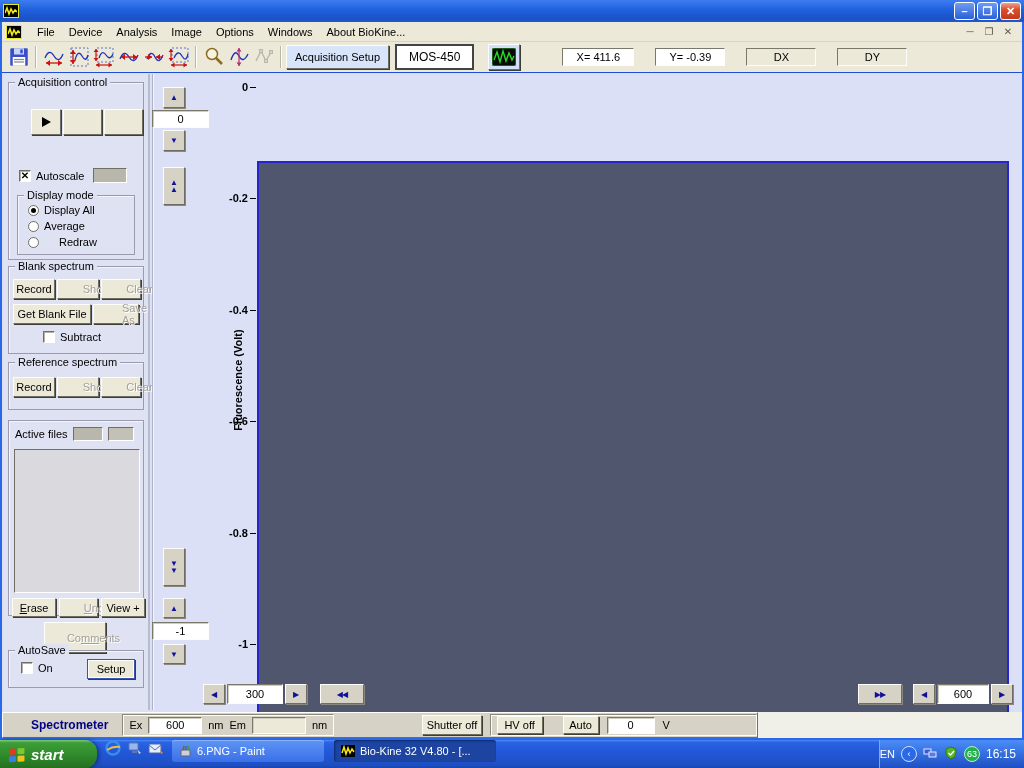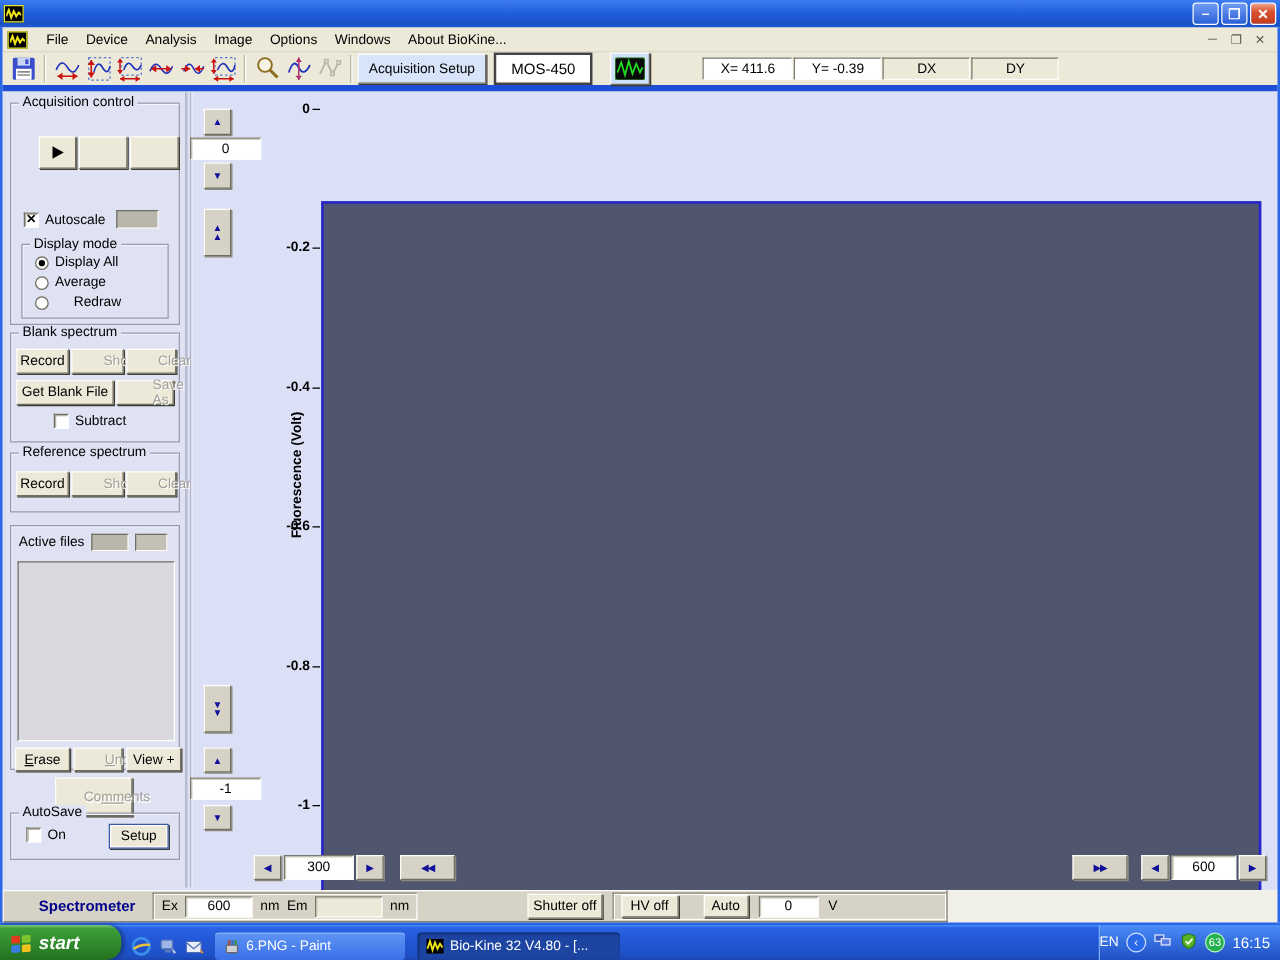--- a/index.html
+++ b/index.html
@@ -34,25 +34,25 @@
   
   .menubar { position:absolute; left:2px; top:22px; width:1020px; height:20px; background:#ece9d8;
              display:flex; align-items:center; border-bottom:1px solid #d8d4c0; }
   .menubar .applogo { width:16px; height:14px; margin:0 8px 0 4px; }
   .menu-item { padding:2px 7px; color:#000; }
   .mdi-ctl { margin-left:auto; display:flex; gap:3px; padding-right:6px; color:#5c5a50; font-size:10px; }
   .mdi-ctl span { width:16px; text-align:center; }
 
   
   .toolbar { position:absolute; left:2px; top:42px; width:1020px; height:31px; background:#ece9d8;
-             border-bottom:5px solid #1d4ed8; display:flex; align-items:center; }
+             border-bottom:1px solid #1d4ed8; display:flex; align-items:center; }
   .tb-sep { width:2px; height:22px; margin:0 4px; border-left:1px solid #b9b6a4; border-right:1px solid #fff; }
   .tbicon { width:25px; height:25px; display:flex; align-items:center; justify-content:center; }
   .readout { height:18px; display:flex; align-items:center; justify-content:center;
-             border:1px solid; border-color:#7a786b #fdfdfa #fdfdfa #7a786b; margin-right:1px; }
+             border:1px solid; border-color:#7a786b #fdfdfa #fdfdfa #7a786b; margin-right:21px; }
   .readout.white { background:#fff; } .readout.tan { background:#ece9d8; }
 
   
   .client { position:absolute; left:2px; top:74px; width:1020px; height:636px; background:#dce0f6; }
   .sidebar { position:absolute; left:2px; top:0; width:146px; height:636px; background:#dfe2f3;
              border-right:2px solid #b8bccd; }
   .vline { position:absolute; left:150px; top:0; width:2px; height:636px;
            border-left:1px solid #aeb2c4; border-right:1px solid #f4f6ff; }
 
   .plot { position:absolute; left:255px; top:87px; width:752px; height:558px;
@@ -82,21 +82,21 @@
   .spectro-label { font-weight:bold; color:#00008b; font-size:12px; margin-left:28px; }
   .status-group { height:22px; border:1px solid; border-color:#8a887c #fdfdfa #fdfdfa #8a887c;
                   box-shadow:1px 1px 0 #fdfdfa inset; display:flex; align-items:center; padding:0 6px; }
 
   .win-bottom-edge { position:absolute; left:0; top:738px; width:1024px; height:2px; background:#2a68e8; }
   .win-edge { position:absolute; top:22px; width:2px; height:716px; background:#2a68e8; }
 
   
   .taskbar { position:absolute; left:0; top:740px; width:1024px; height:28px;
     background:linear-gradient(180deg,#4b8df8 0%,#2a63e4 8%,#2258d8 40%,#1e4fc4 88%,#1a46b0 100%);
-    display:flex; align-items:flex-end; color:#fff; }
+    display:flex; align-items:flex-start; color:#fff; }
   .startbtn { height:28px; width:97px; display:flex; align-items:center; gap:5px; padding-left:8px;
     background:linear-gradient(180deg,#7ec97a 0%,#3c9e38 10%,#2f8a2c 55%,#247020 100%);
     border-radius:0 12px 12px 0; box-shadow:2px 0 4px rgba(0,0,0,.4);
     font-weight:bold; font-style:italic; font-size:15px; color:#fff; }
   .qlaunch { display:flex; align-items:center; gap:6px; padding:0 8px; }
   .taskbtn { height:22px; display:flex; align-items:center; gap:5px; padding:0 7px; border-radius:3px;
              font-size:11px; color:#fff; }
   .taskbtn.idle { background:linear-gradient(180deg,#5f94f4,#3a70e8); box-shadow:inset 0 1px 0 #8ab2f8; }
   .taskbtn.active { background:#1c44a0; box-shadow:inset 1px 1px 2px #0c2a70; }
   .tray { margin-left:auto; display:flex; align-items:center; gap:6px; padding-right:8px;

